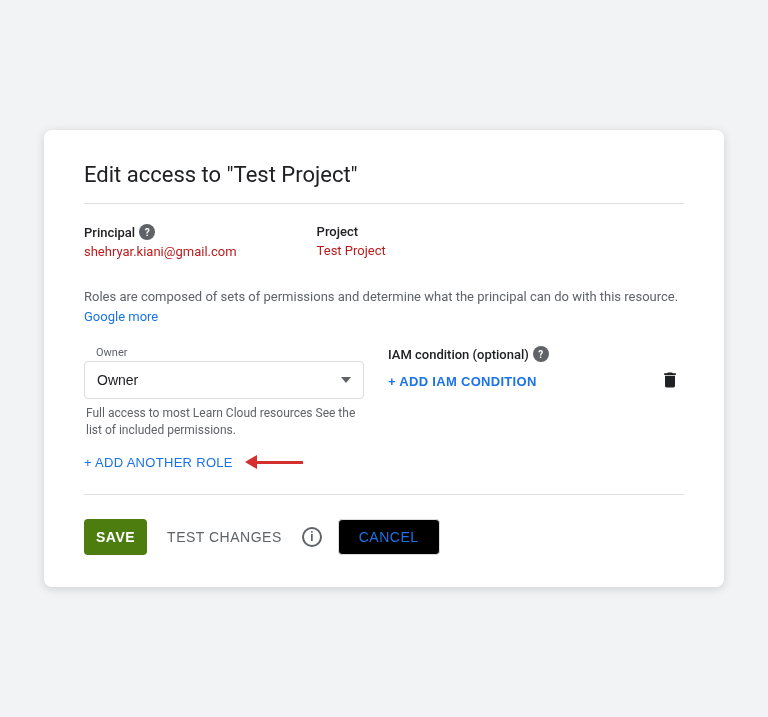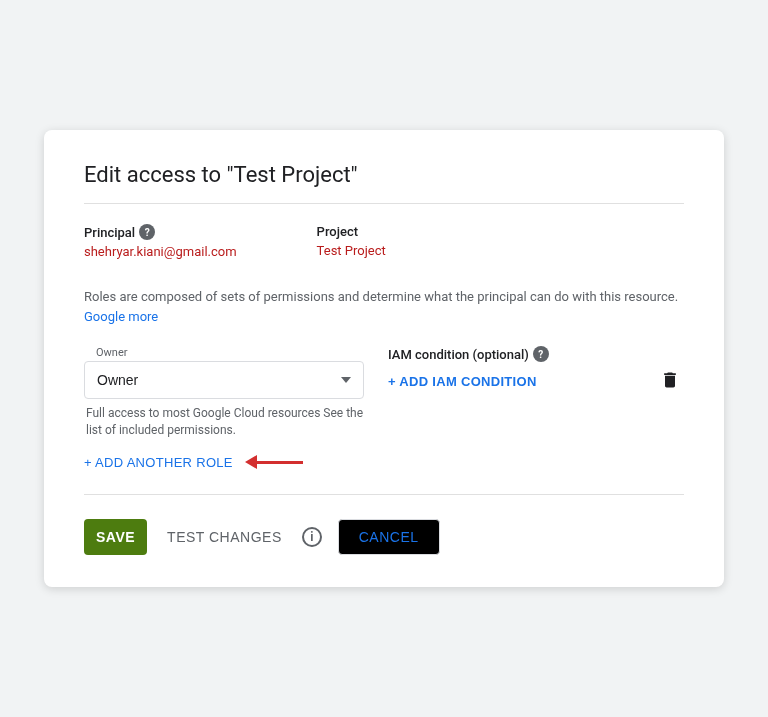--- a/index.html
+++ b/index.html
@@ -336,21 +336,21 @@
       <div class="role-select-label">Owner</div>
       <div class="role-select-outer">
         <select>
           <option>Owner</option>
           <option>Editor</option>
           <option>Viewer</option>
           <option>Browser</option>
         </select>
         <div class="dropdown-arrow"></div>
       </div>
-      <div class="role-description">Full access to most Google Cloud resources See the list of included permissions.</div>
+      <div class="role-description">Full access to most Learn Cloud resources See the list of included permissions.</div>
     </div>
 
     <div class="iam-condition-wrapper">
       <div class="iam-condition-section">
         <div class="iam-condition-label">
           <span>IAM condition (optional)</span>
           <span class="help-icon">?</span>
         </div>
         <button class="add-iam-condition-btn">+ ADD IAM CONDITION</button>
       </div>

